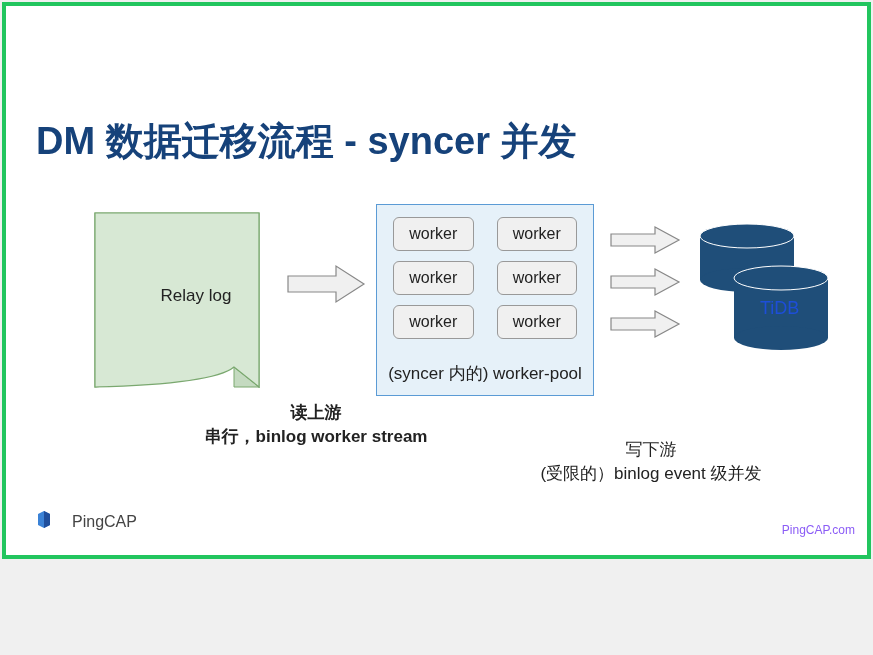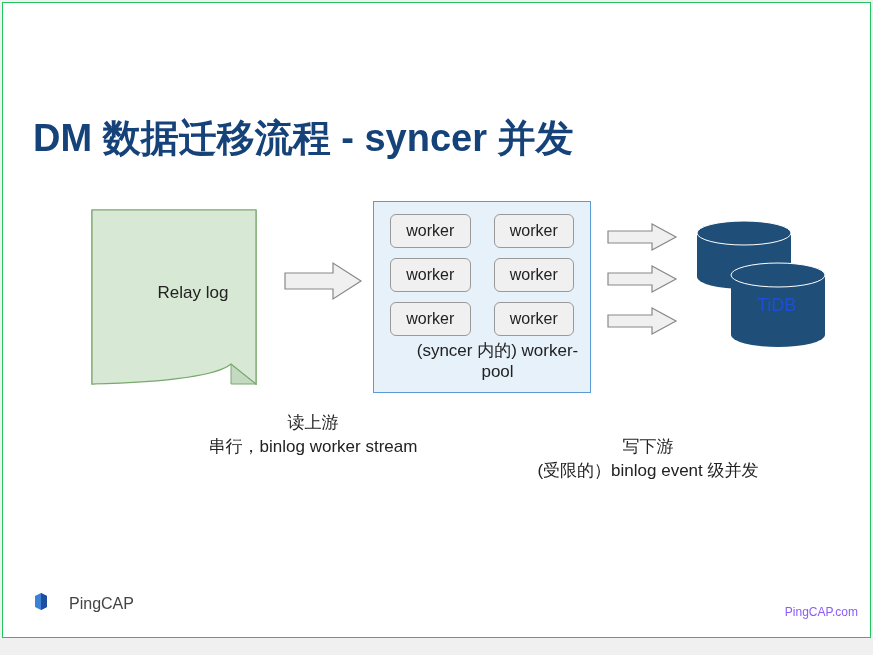--- a/index.html
+++ b/index.html
@@ -5,24 +5,24 @@
     * { margin: 0; padding: 0; box-sizing: border-box; }
     body {
       background: #f0f0f0;
       font-family: Arial, "Microsoft YaHei", sans-serif;
       display: flex;
       justify-content: center;
       padding: 2px;
     }
     .slide {
       width: 869px;
-      height: 636px;
+      height: 557px;
       background: #ffffff;
       position: relative;
-      border: 1px solid #22c55e;
+      border: 4px solid #22c55e;
     }
     .title {
       position: absolute;
       top: 110px;
       left: 30px;
       font-size: 38px;
       font-weight: bold;
       color: #16427a;
     }
     .diagram {
@@ -89,21 +89,20 @@
       color: #222;
     }
     .pool-label {
       position: absolute;
       bottom: 10px;
       left: 0;
       width: 100%;
       text-align: center;
       font-size: 17px;
       color: #222;
-      padding-left: 31px;
     }
     
     .arrow-multi {
       position: absolute;
       left: 573px;
       top: 22px;
       width: 72px;
       height: 120px;
       display: flex;
       flex-direction: column;
@@ -131,23 +130,24 @@
     }
     
     .caption {
       position: absolute;
       text-align: center;
       font-size: 17px;
       color: #222;
       line-height: 1.4;
     }
     .caption-read {
-      top: 408px;
+      top: 395px;
       left: 150px;
       width: 320px;
+      font-weight: bold;
     }
     .caption-write {
       top: 432px;
       left: 500px;
       width: 290px;
     }
     
     .logo {
       position: absolute;
       left: 30px;

